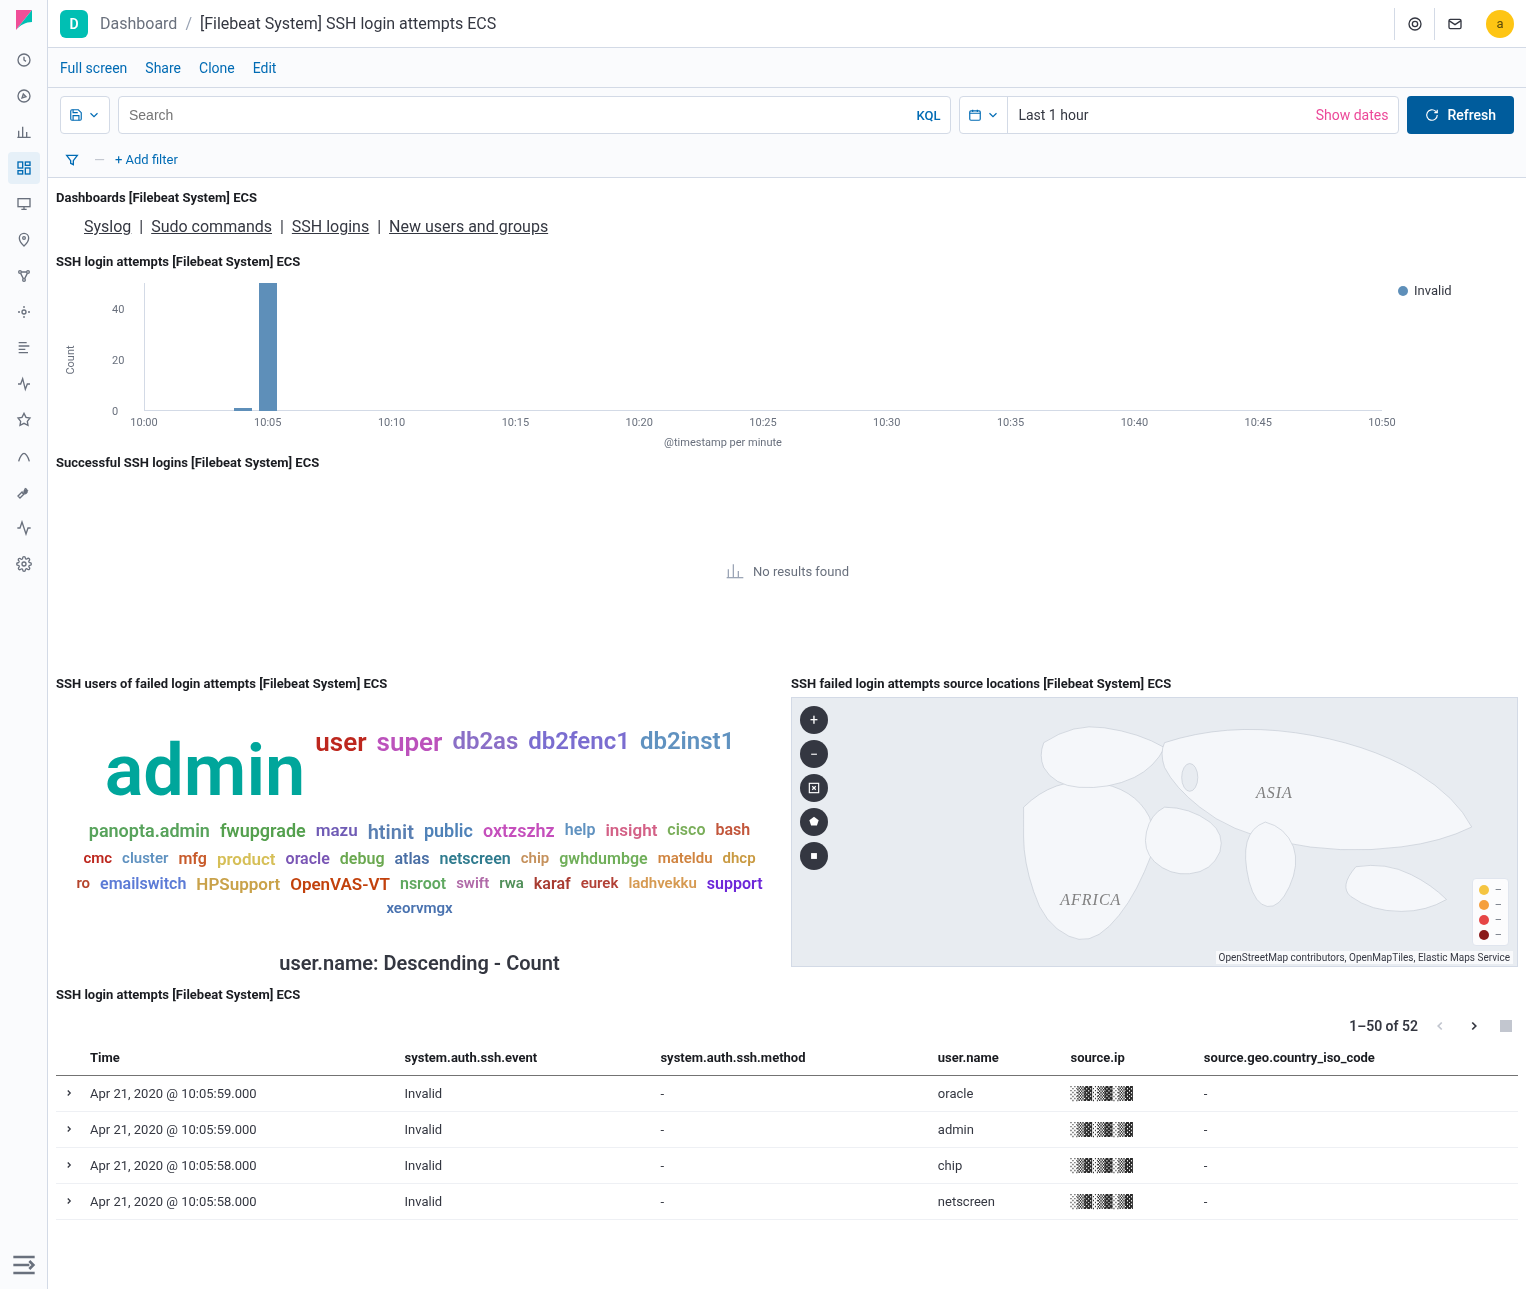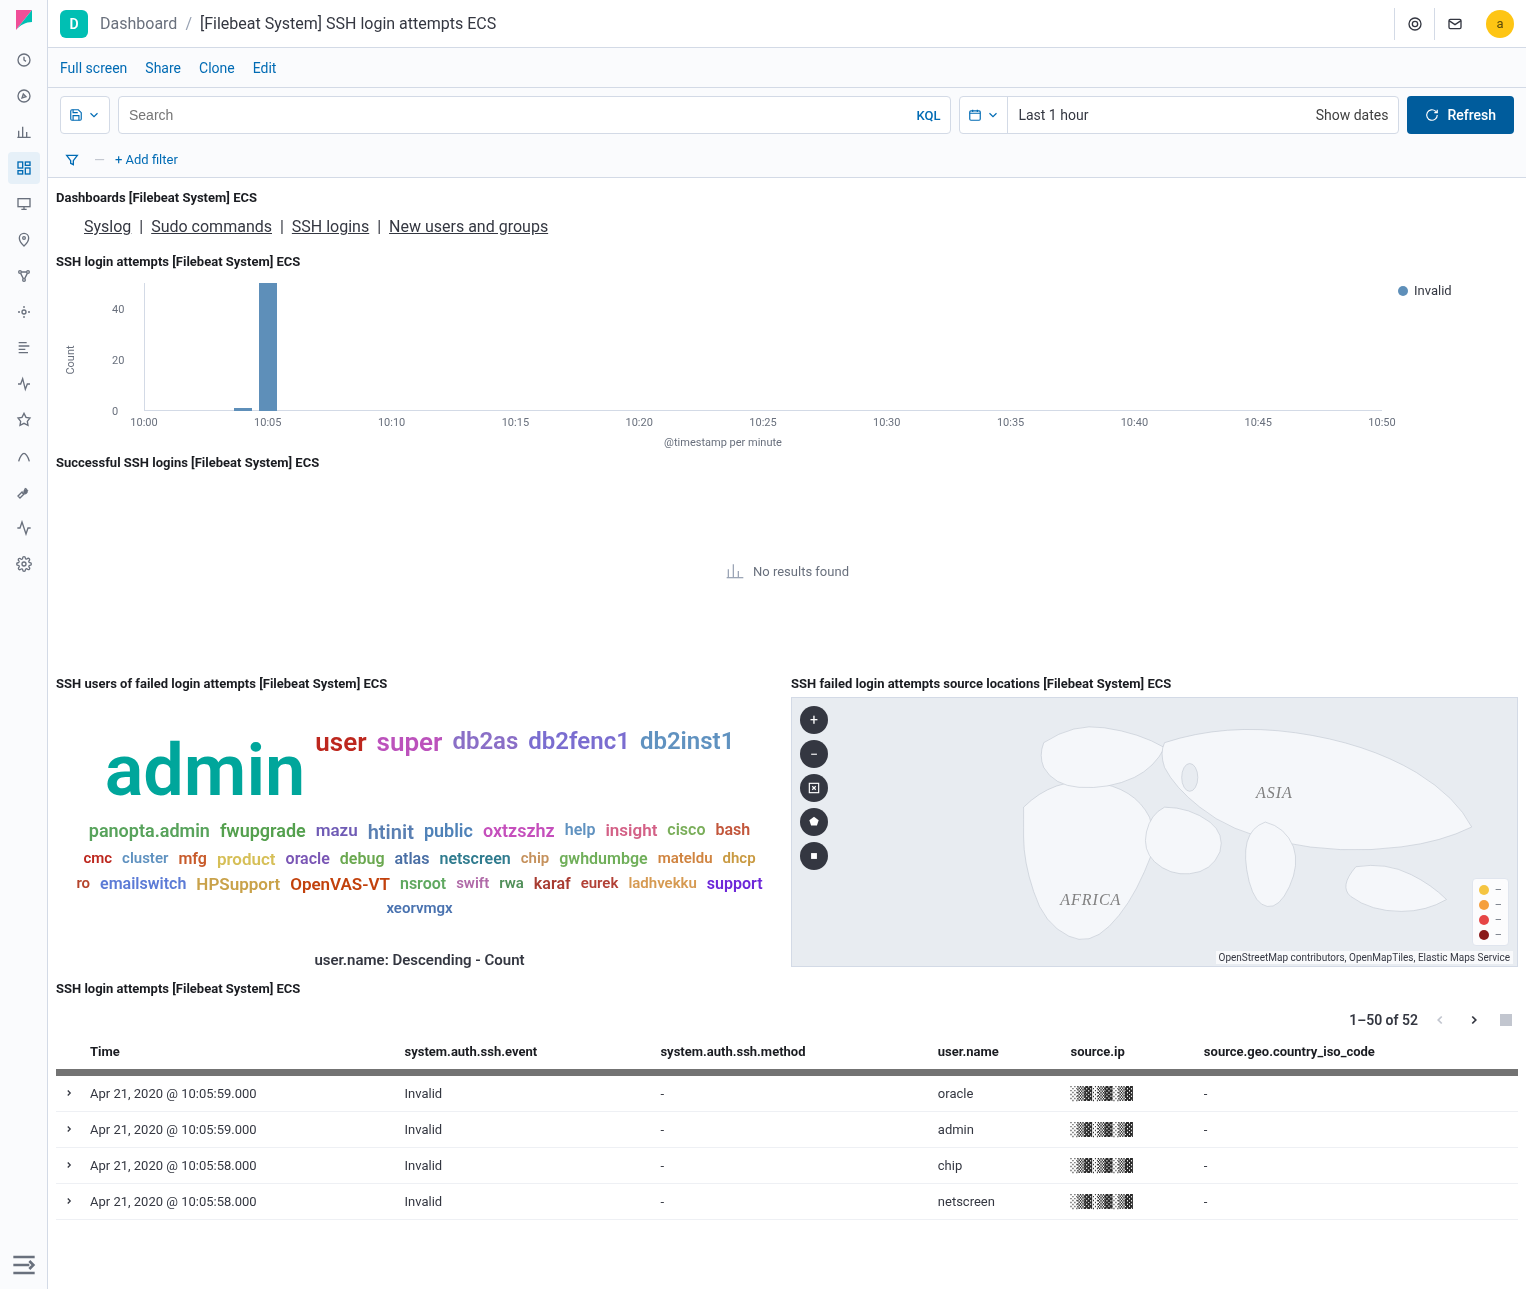--- a/index.html
+++ b/index.html
@@ -39,21 +39,21 @@
   .saved-query-btn { height:38px; border:1px solid #d3dae6; border-radius:4px; display:flex; align-items:center; justify-content:center; gap:4px; padding:0 8px; cursor:pointer; color:#006bb4; background:#fff;}
   .saved-query-btn svg { width:14px; height:14px;}
   .search-wrap { flex:1; height:38px; border:1px solid #d3dae6; border-radius:4px; display:flex; align-items:center; padding:0 10px; background:#fff; position:relative;}
   .search-wrap input { flex:1; border:none; outline:none; font-size:14px; background:transparent;}
   .kql-label { color:#006bb4; font-size:13px; cursor:pointer; font-weight:500; padding-left:8px;}
   .date-wrap { width:440px; height:38px; border:1px solid #d3dae6; border-radius:4px; display:flex; align-items:center; background:#fff;}
   .date-prefix { width:48px; height:100%; display:flex; align-items:center; justify-content:center; gap:4px; color:#006bb4; border-right:1px solid #d3dae6; cursor:pointer;}
   .date-prefix svg { width:14px; height:14px;}
   .date-body { flex:1; display:flex; align-items:center; justify-content:space-between; padding:0 10px;}
   .date-body .range-text { color:#343741;}
-  .show-dates { color:#404040; cursor:pointer; font-size:14px;}
+  .show-dates { color:#ec4899; cursor:pointer; font-size:14px;}
   .refresh-btn { height:38px; padding:0 18px; border-radius:4px; background:#005c9c; color:#fff; display:inline-flex; align-items:center; justify-content:center; gap:8px; cursor:pointer; font-weight:500;}
   .refresh-btn svg { width:14px; height:14px;}
 
   
   .filter-bar { height:36px; padding:0 12px; display:flex; align-items:center; gap:10px; background:#fafbfd; border-bottom:1px solid #d3dae6;}
   .filter-icon-btn { width:24px; height:24px; border-radius:50%; display:flex; align-items:center; justify-content:center; color:#006bb4; cursor:pointer;}
   .filter-icon-btn svg{ width:16px; height:16px;}
   .add-filter { color:#006bb4; cursor:pointer; font-size:13px;}
 
   
@@ -86,40 +86,40 @@
   .empty-panel svg { width:20px; height:20px;}
   .empty-panel .msg { color:#69707d; font-size:13px;}
 
   
   .row-2 { display:flex; gap:8px;}
   .row-2 > .col { flex:1; min-width:0;}
   
   
   .cloud { height:250px; position:relative; display:flex; flex-wrap:wrap; align-content:center; justify-content:center; gap:4px 10px; padding:10px 20px; line-height:1.25;}
   .cloud span { display:inline-block; font-weight:600; cursor:pointer;}
-  .cloud-caption { position:relative; bottom:0; width:100%; text-align:center; font-weight:600; color:#343741; font-size:15px; margin-top:4px;}
+  .cloud-caption { position:relative; bottom:0; width:100%; text-align:center; font-weight:600; color:#343741; font-size:20px; margin-top:4px;}
 
   
   .map { height:270px; position:relative; border:1px solid #d3dae6; background:#eceff4; overflow:hidden;}
   .map-controls { position:absolute; left:8px; top:8px; display:flex; flex-direction:column; gap:6px;}
   .map-btn { width:28px; height:28px; border-radius:50%; background:#343741; color:#fff; display:flex; align-items:center; justify-content:center; cursor:pointer; font-size:14px;}
   .map-btn svg { width:14px; height:14px; }
   .map-legend { position:absolute; right:8px; top:180px; background:rgba(255,255,255,0.85); border:1px solid #e0e5ee; border-radius:4px; padding:4px 6px; font-size:11px; display:flex; flex-direction:column; gap:2px;}
   .map-legend-row { display:flex; align-items:center; gap:6px;}
   .map-attr { position:absolute; right:4px; bottom:2px; font-size:10px; color:#343741; background:rgba(255,255,255,0.7); padding:1px 3px;}
   .map-label-text { position:absolute; font-size:16px; color:#808080; font-style:italic; font-family: Georgia, serif; pointer-events:none; letter-spacing:1px;}
   .continent { fill:#f5f7fa; stroke:#c0c6d0; stroke-width:0.6;}
   
   
   .table-toolbar { display:flex; justify-content:flex-end; align-items:center; gap:10px; padding:6px 6px 2px 6px; font-weight:600; color:#343741;}
   .table-toolbar .pg-btn { width:24px; height:24px; display:flex; align-items:center; justify-content:center; cursor:pointer; color:#343741; border-radius:2px;}
   .table-toolbar .pg-btn.disabled { color:#c2c6cf; cursor:default;}
   .table-toolbar .pg-square { width:12px; height:12px; background:#c2c6cf; margin-left:4px;}
   table.data { width:100%; border-collapse:collapse; font-size:13px;}
-  table.data th { text-align:left; font-weight:700; padding:10px 8px; border-bottom:7px solid #737373; color:#1a1c21;}
+  table.data th { text-align:left; font-weight:700; padding:10px 8px; border-bottom:1px solid #737373; color:#1a1c21;}
   table.data td { padding:10px 8px; border-bottom:1px solid #eef0f4; color:#343741; }
   .expand-cell { width:20px; color:#69707d; cursor:pointer;}
   .noise { font-family: monospace; letter-spacing:-1px; filter: blur(0.5px); color:#2a2a2a;}
 </style>
 </head>
 <body>
 
 <div class="app">
 
   <div class="left-nav">

